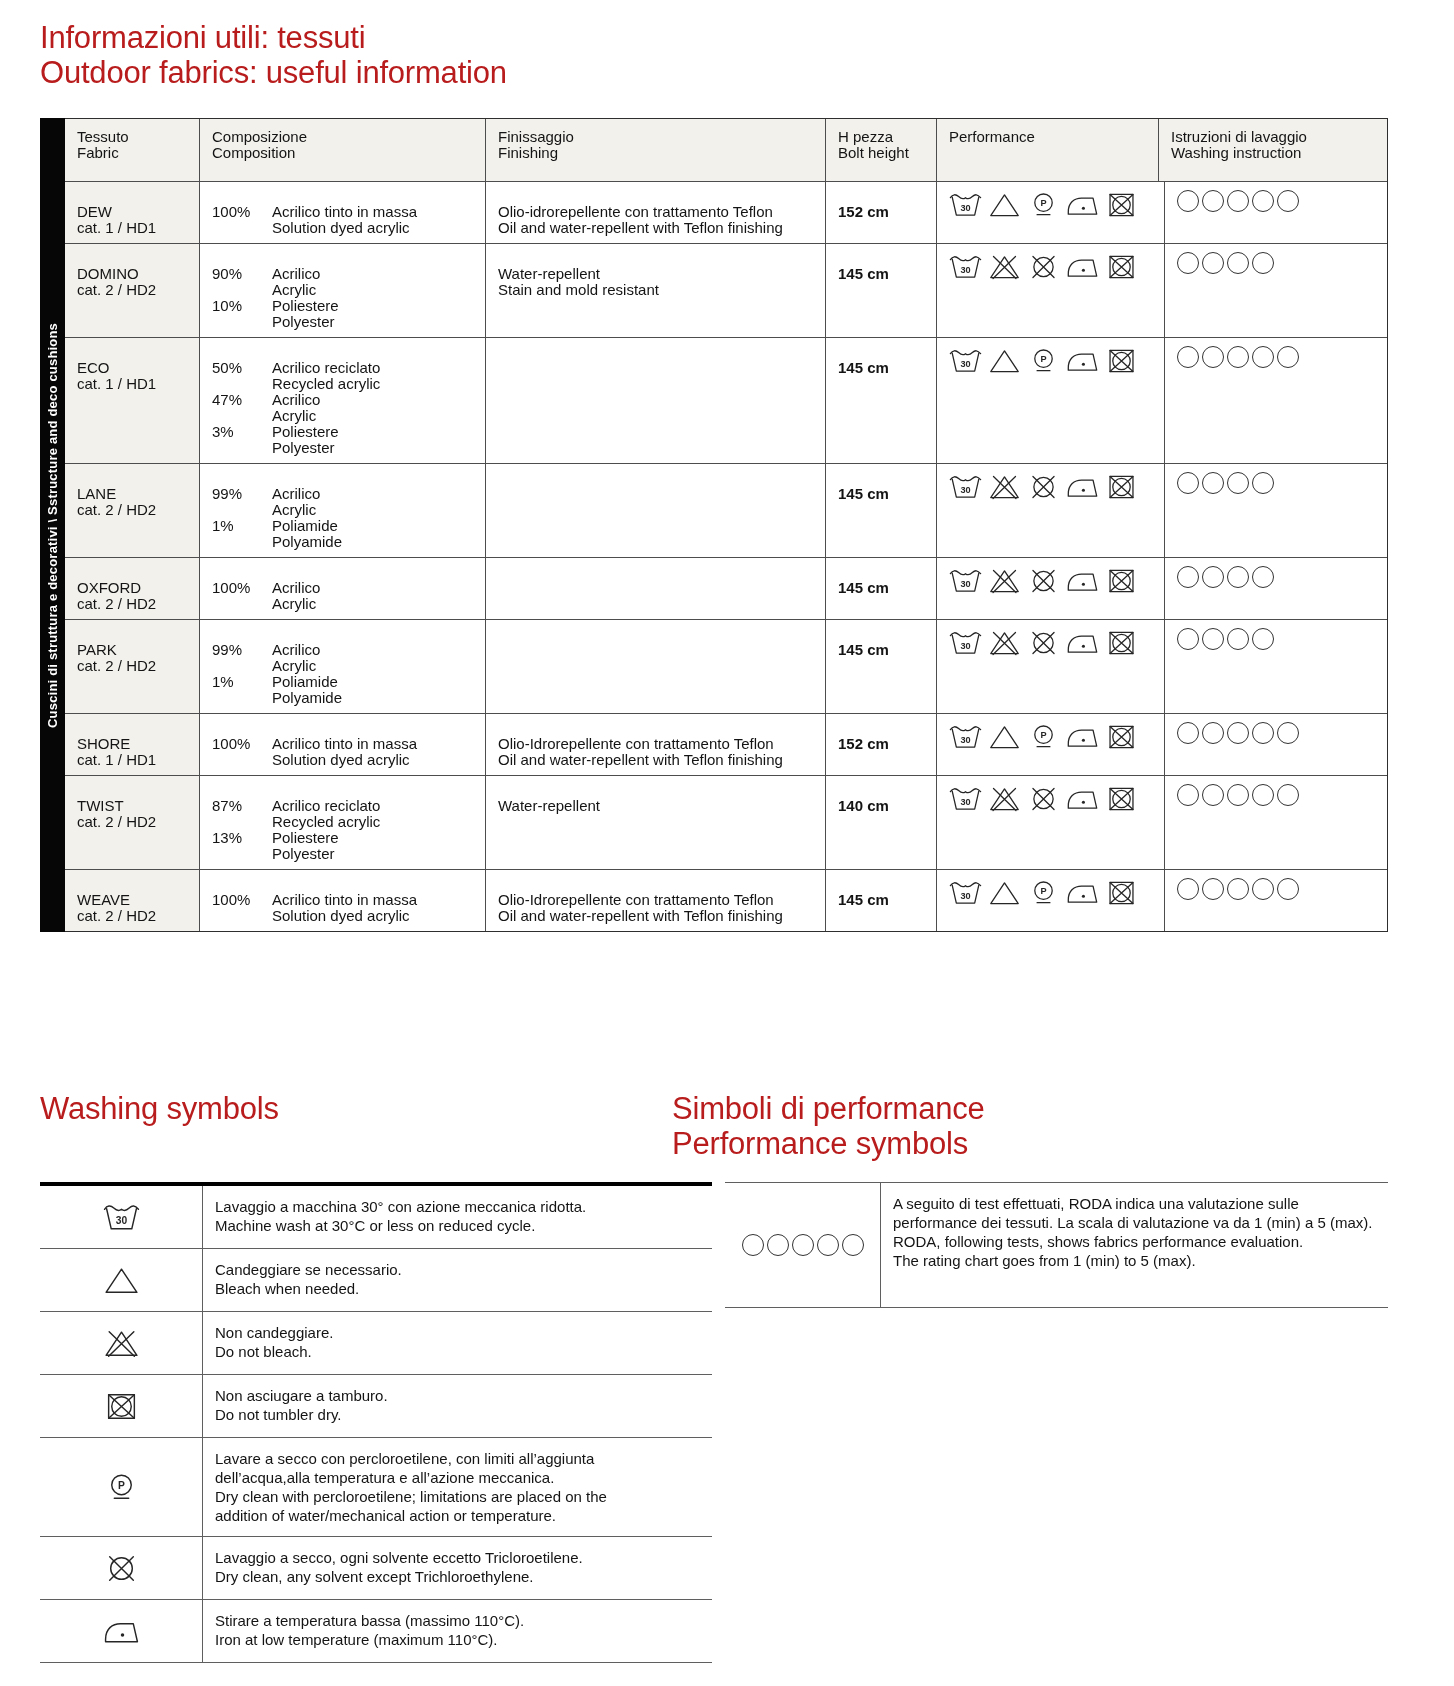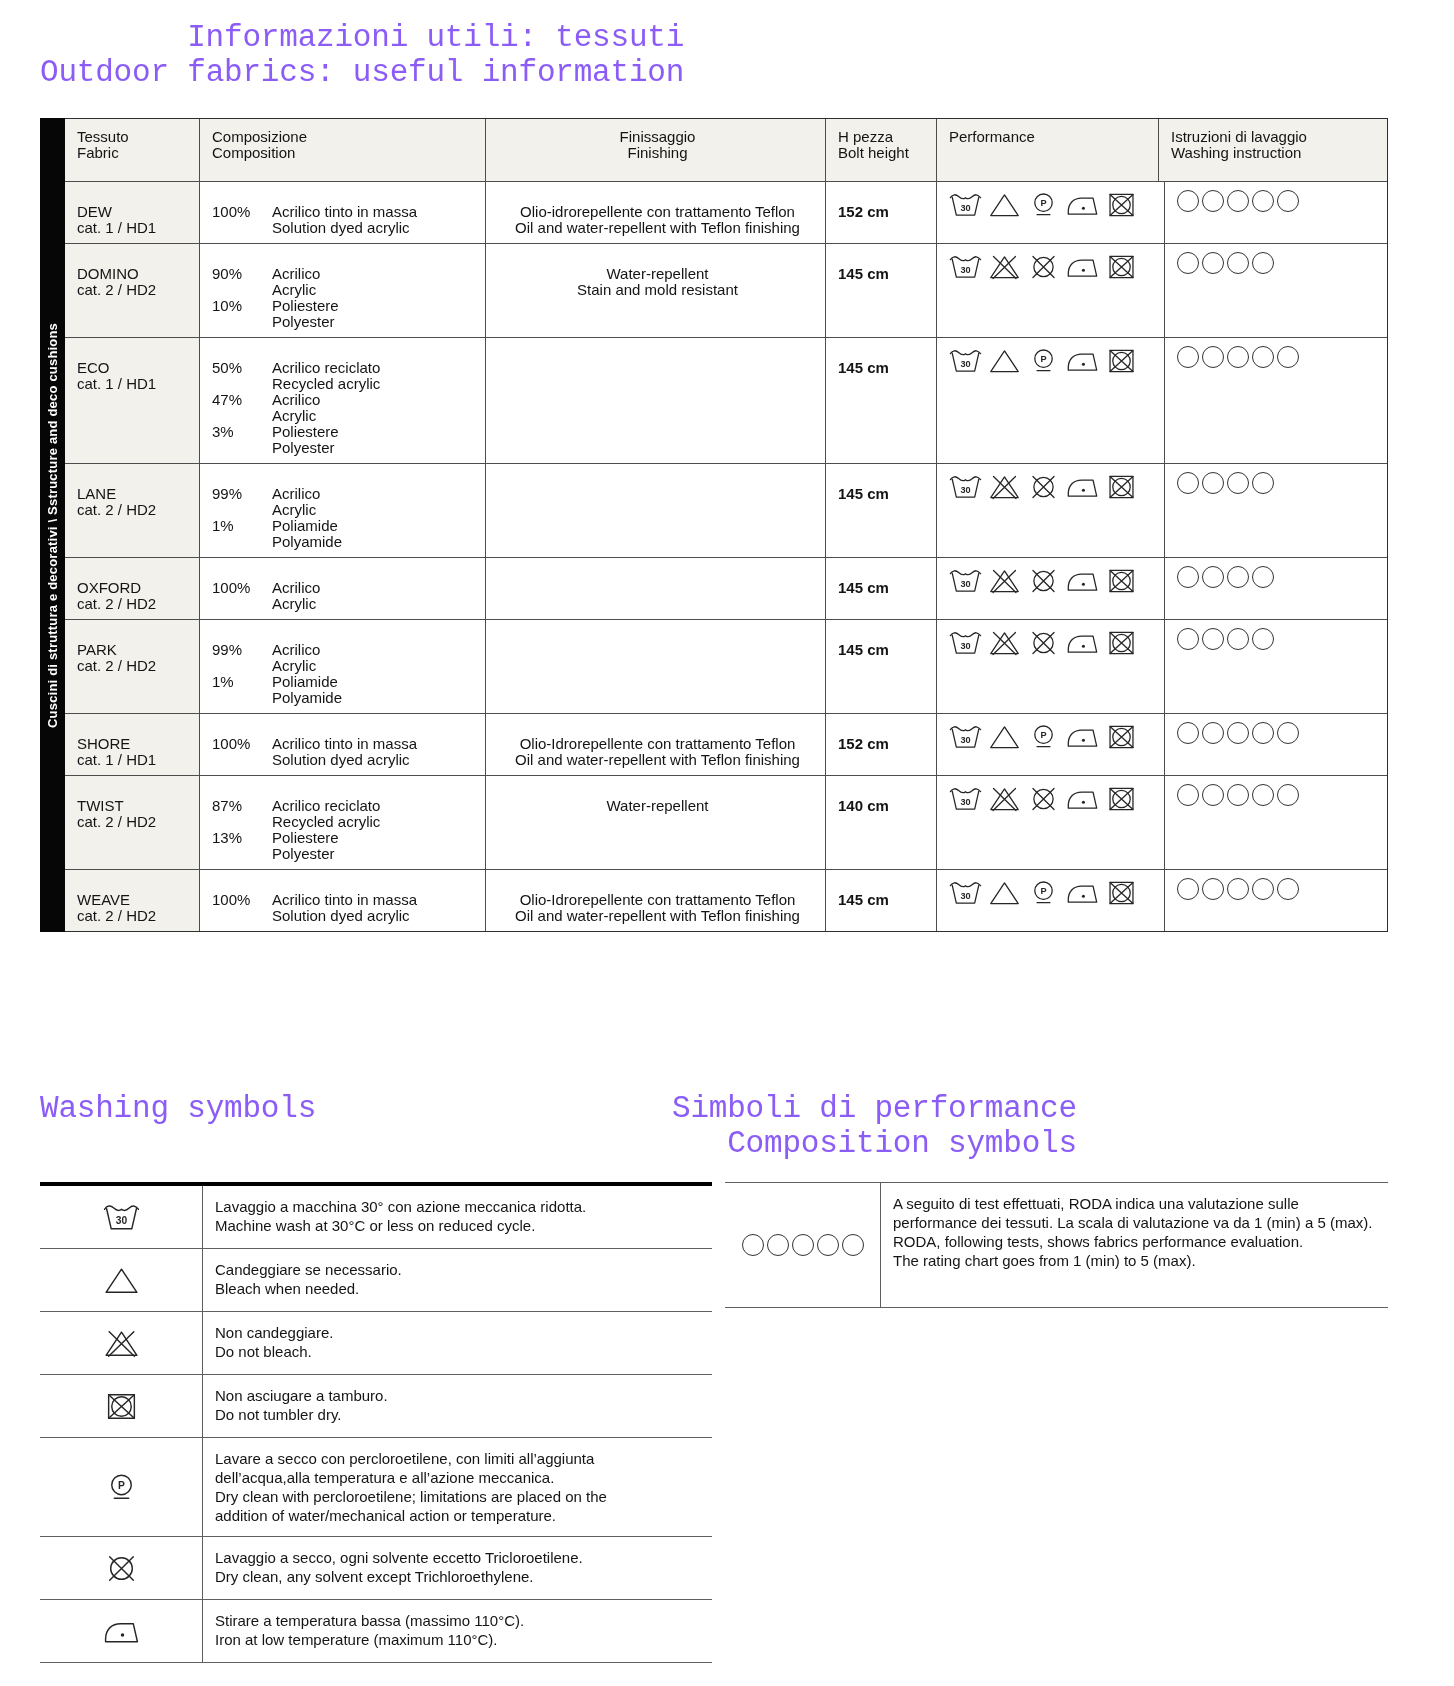--- a/index.html
+++ b/index.html
@@ -1,36 +1,36 @@
 <!DOCTYPE html>
 <html><head>
 <meta charset="utf-8">
 <style>
   html,body{margin:0;padding:0;background:#fff;}
   .page{position:relative;width:1454px;height:1686px;background:#fff;overflow:hidden;
         font-family:"Liberation Sans","DejaVu Sans",sans-serif;color:#141414;}
   
-  .serif-head{font-family:Liberation Mono, monospace;font-size:31px;line-height:35px;
-              font-weight:400;color:#8b5cf6;letter-spacing:-0.2px;text-align:right;}
+  .serif-head{font-family:Liberation Sans, sans-serif;font-size:31px;line-height:35px;
+              font-weight:400;color:#b91c1c;letter-spacing:-0.2px;}
   .page-title{position:absolute;left:40px;top:20px;}
   
   .main-table{position:absolute;left:40px;top:118px;width:1348px;display:flex;}
   .side-bar{width:25px;background:#060606;position:relative;flex:none;}
   .vlabel{position:absolute;inset:0;display:flex;align-items:center;justify-content:center;
           writing-mode:vertical-rl;transform:rotate(180deg);color:#fff;font-size:13px;
           font-weight:700;white-space:nowrap;letter-spacing:0.2px;}
   .ftable{flex:1;border:1px solid #2e2e2e;border-left:none;}
   .frow{display:flex;border-bottom:1px solid #4d4d4d;}
   .frow:last-child{border-bottom:none;}
   .cell{box-sizing:border-box;border-right:1px solid #4d4d4d;padding:22px 8px 7px 12px;
         font-size:15px;line-height:16px;}
   .cell:last-child{border-right:none;}
   .c-name{width:135px;flex:none;background:#f2f1ec;}
   .c-comp{width:286px;flex:none;}
-  .c-fin{width:340px;flex:none;text-align:center;}
+  .c-fin{width:340px;flex:none;}
   .c-bolt{width:111px;flex:none;font-weight:700;}
   .c-wash{width:228px;flex:none;display:flex;align-items:flex-start;gap:6px;padding-top:8px;}
   .c-perf{flex:1;display:flex;align-items:flex-start;gap:3px;padding-top:8px;}
   .frow.header .cell{background:#f2f1ec;min-height:62px;padding-top:10px;}
   .frow.header .c-bolt{font-weight:400;}
   .comp-entry{display:flex;}
   .pct{width:60px;flex:none;}
   .wicon{width:33px;height:30px;flex:none;}
   .circ{width:20px;height:20px;border:1.5px solid #333;border-radius:50%;flex:none;background:#fff;}
   
@@ -566,21 +566,21 @@
     </div>
   </div>
 
 
   <div class="wash-head serif-head">
     <div>Washing symbols</div>
   </div>
 
   <div class="perf-head serif-head">
     <div>Simboli di performance</div>
-    <div>Composition symbols</div>
+    <div>Performance symbols</div>
   </div>
 
   <div class="wash-table" id="washing-rows">
       <div class="wrow">
         <div class="w-icon-cell">
           <svg class="wicon" viewBox="0 0 36 32">
             <use href="#sym-wash-30"></use>
           </svg>
         </div>
         <div class="w-text-cell">

